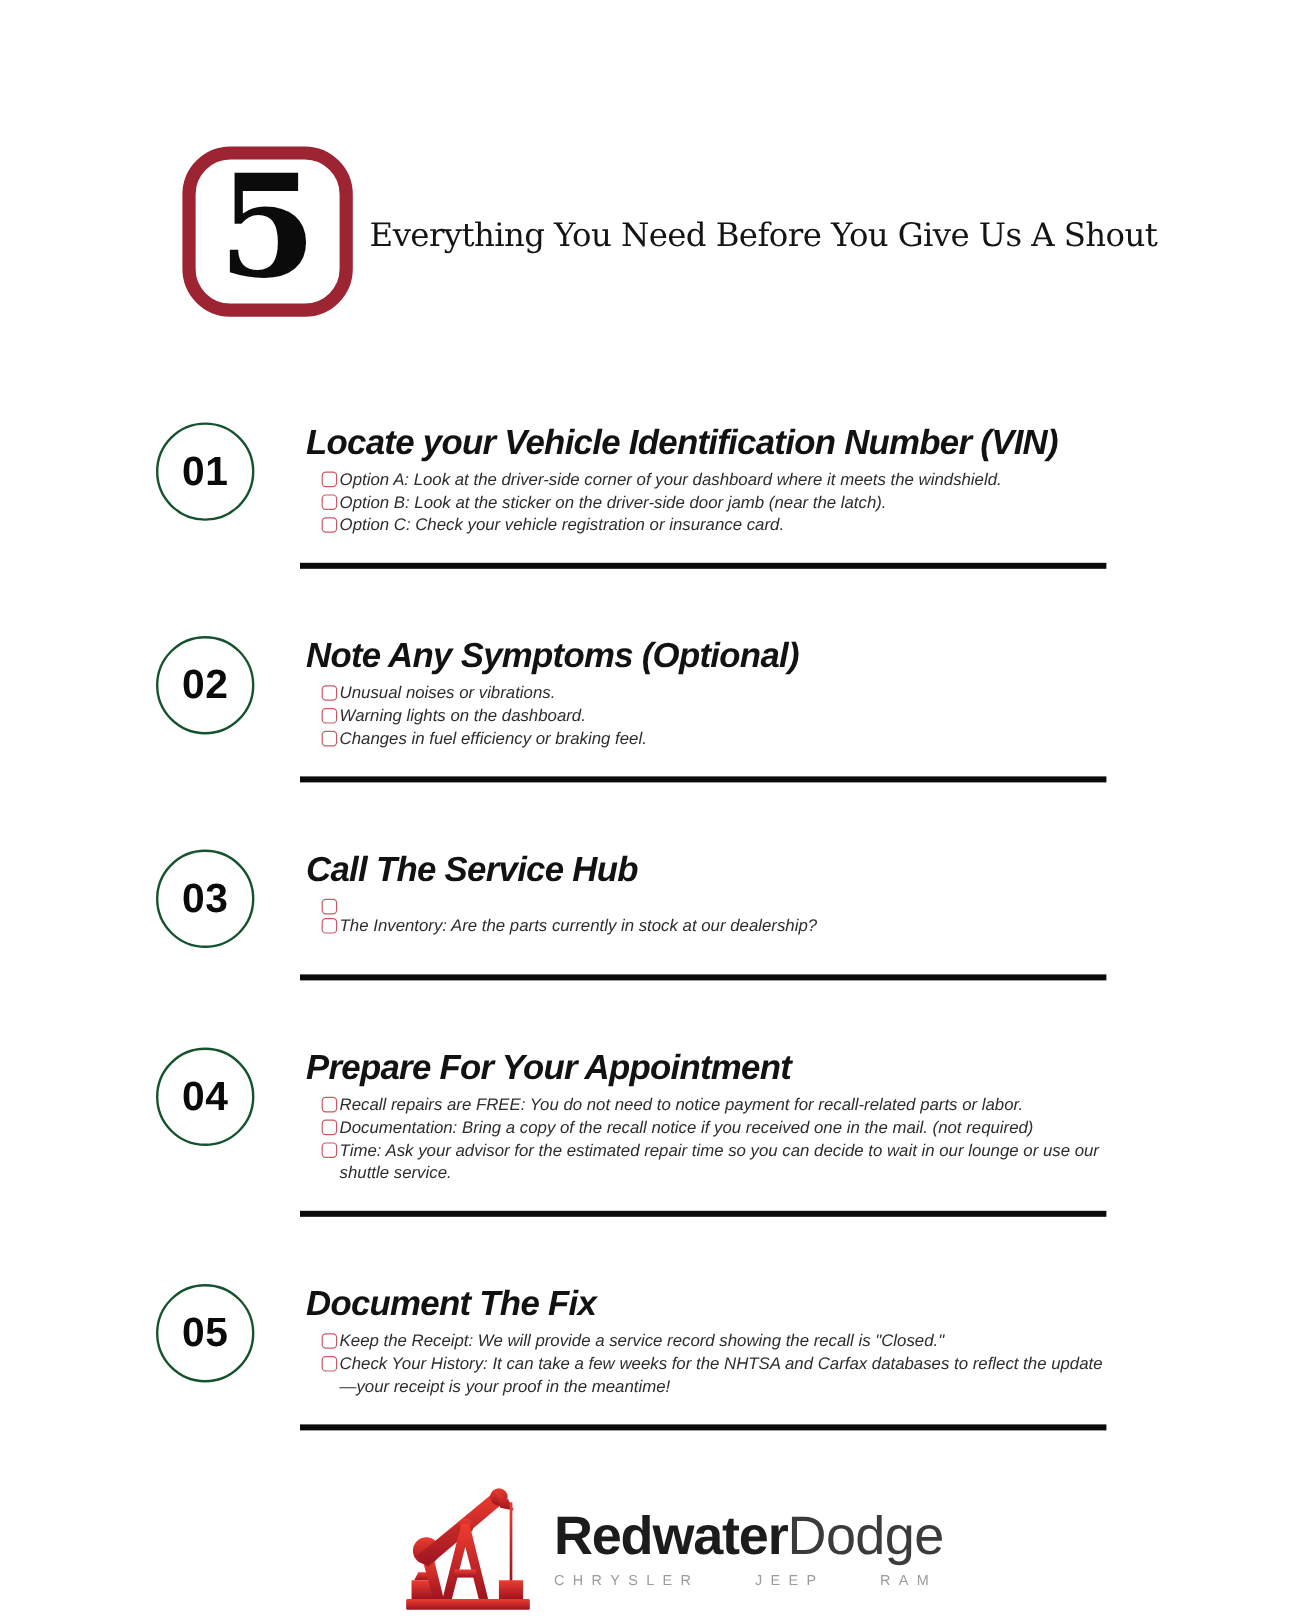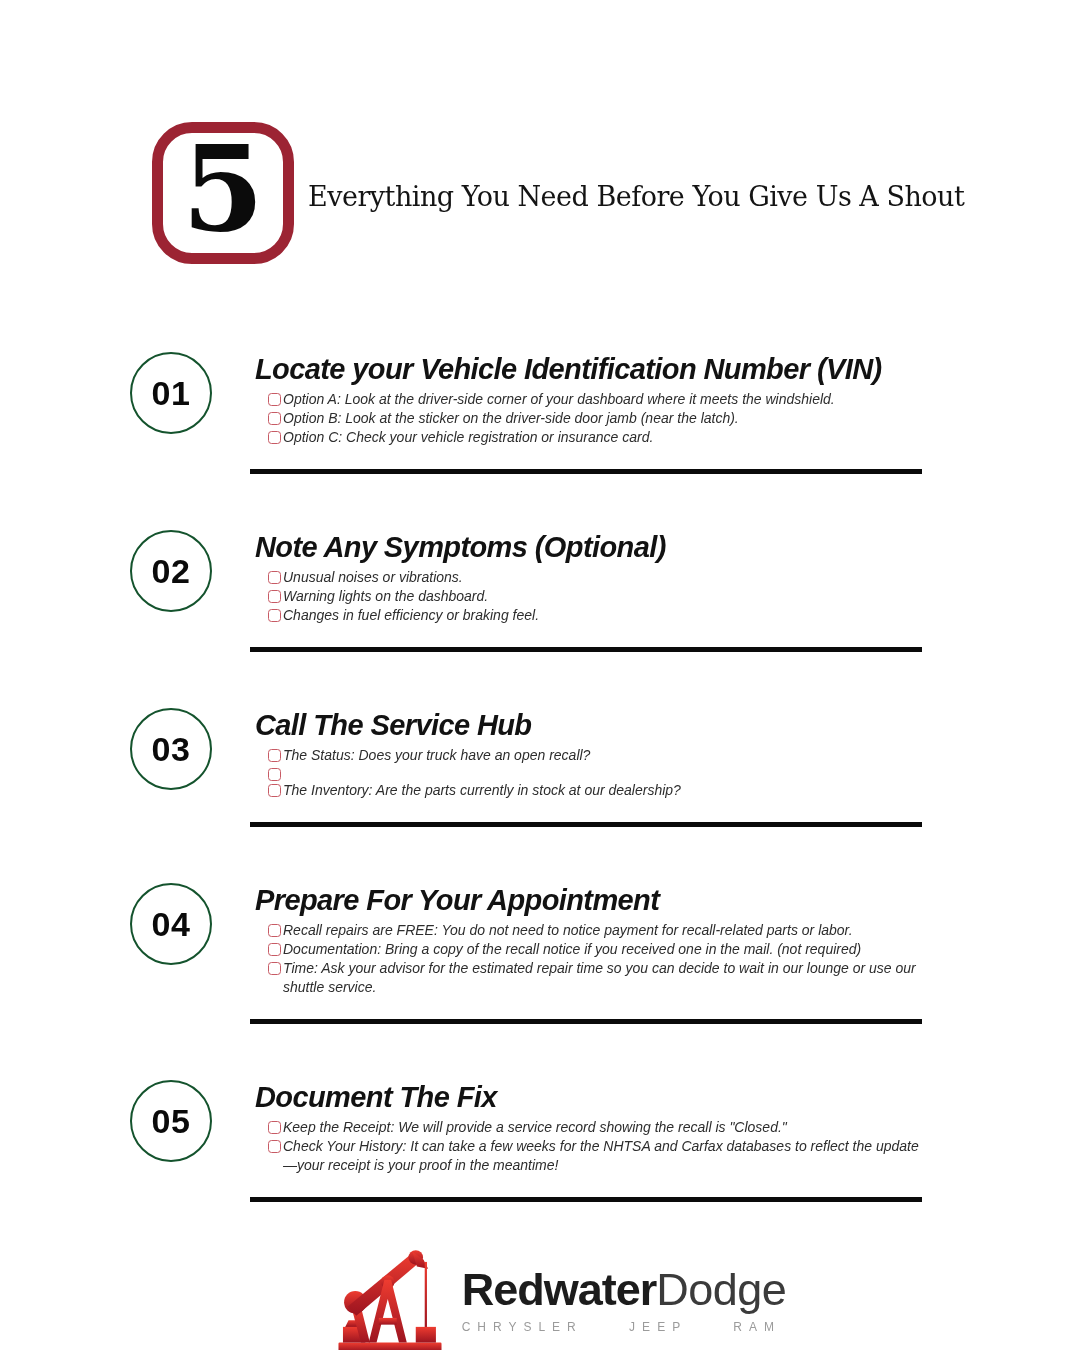--- a/index.html
+++ b/index.html
@@ -230,24 +230,20 @@
     <section class="step">
       <div class="step-row">
         <div class="circle">
           <span>03</span>
         </div>
         <div class="step-content">
           <h2 class="step-title">Call The Service Hub</h2>
           <ul class="checklist">
             <li class="check-item">
               <span class="checkbox"></span>
-              <span class="check-text">The Status: Does your truck have an open recall?</span>
-            </li>
-            <li class="check-item">
-              <span class="checkbox"></span>
             </li>
             <li class="check-item">
               <span class="checkbox"></span>
               <span class="check-text">The Inventory: Are the parts currently in stock at our dealership?</span>
             </li>
           </ul>
         </div>
       </div>
       <div class="divider"></div>
     </section>

